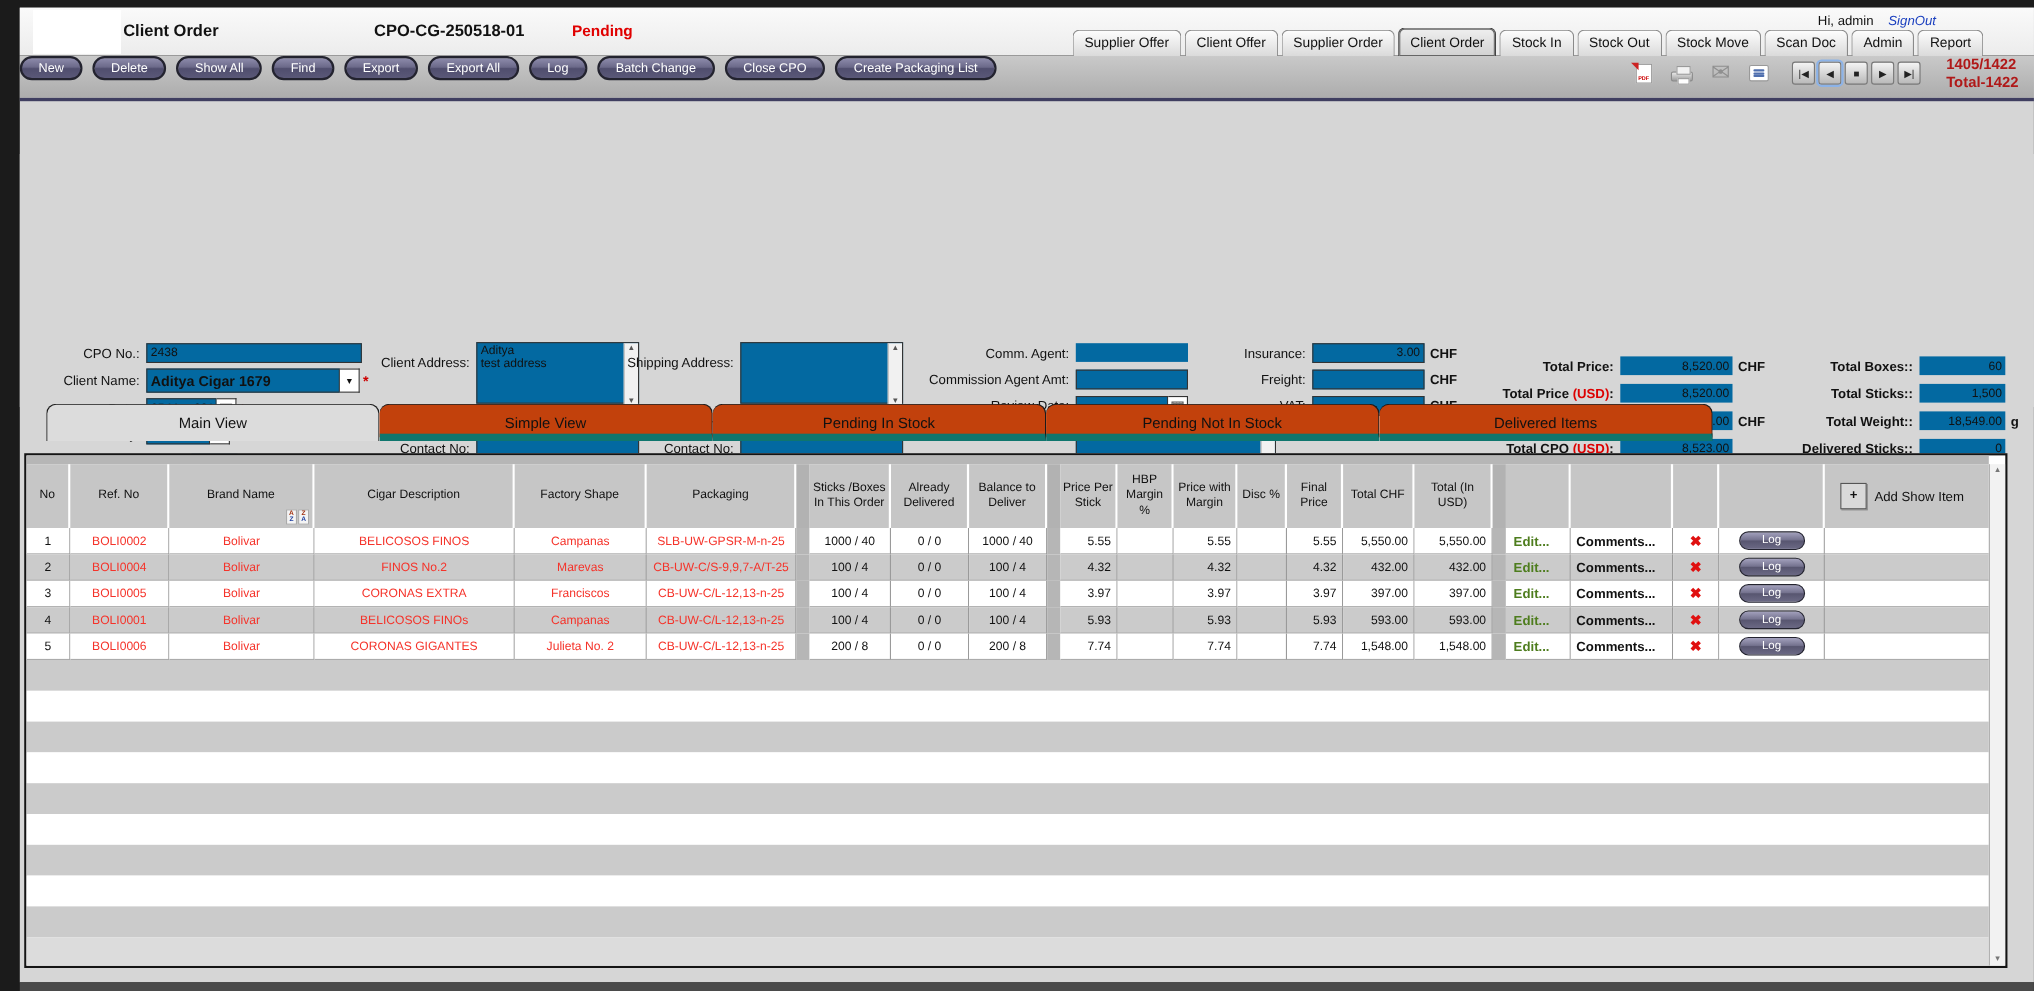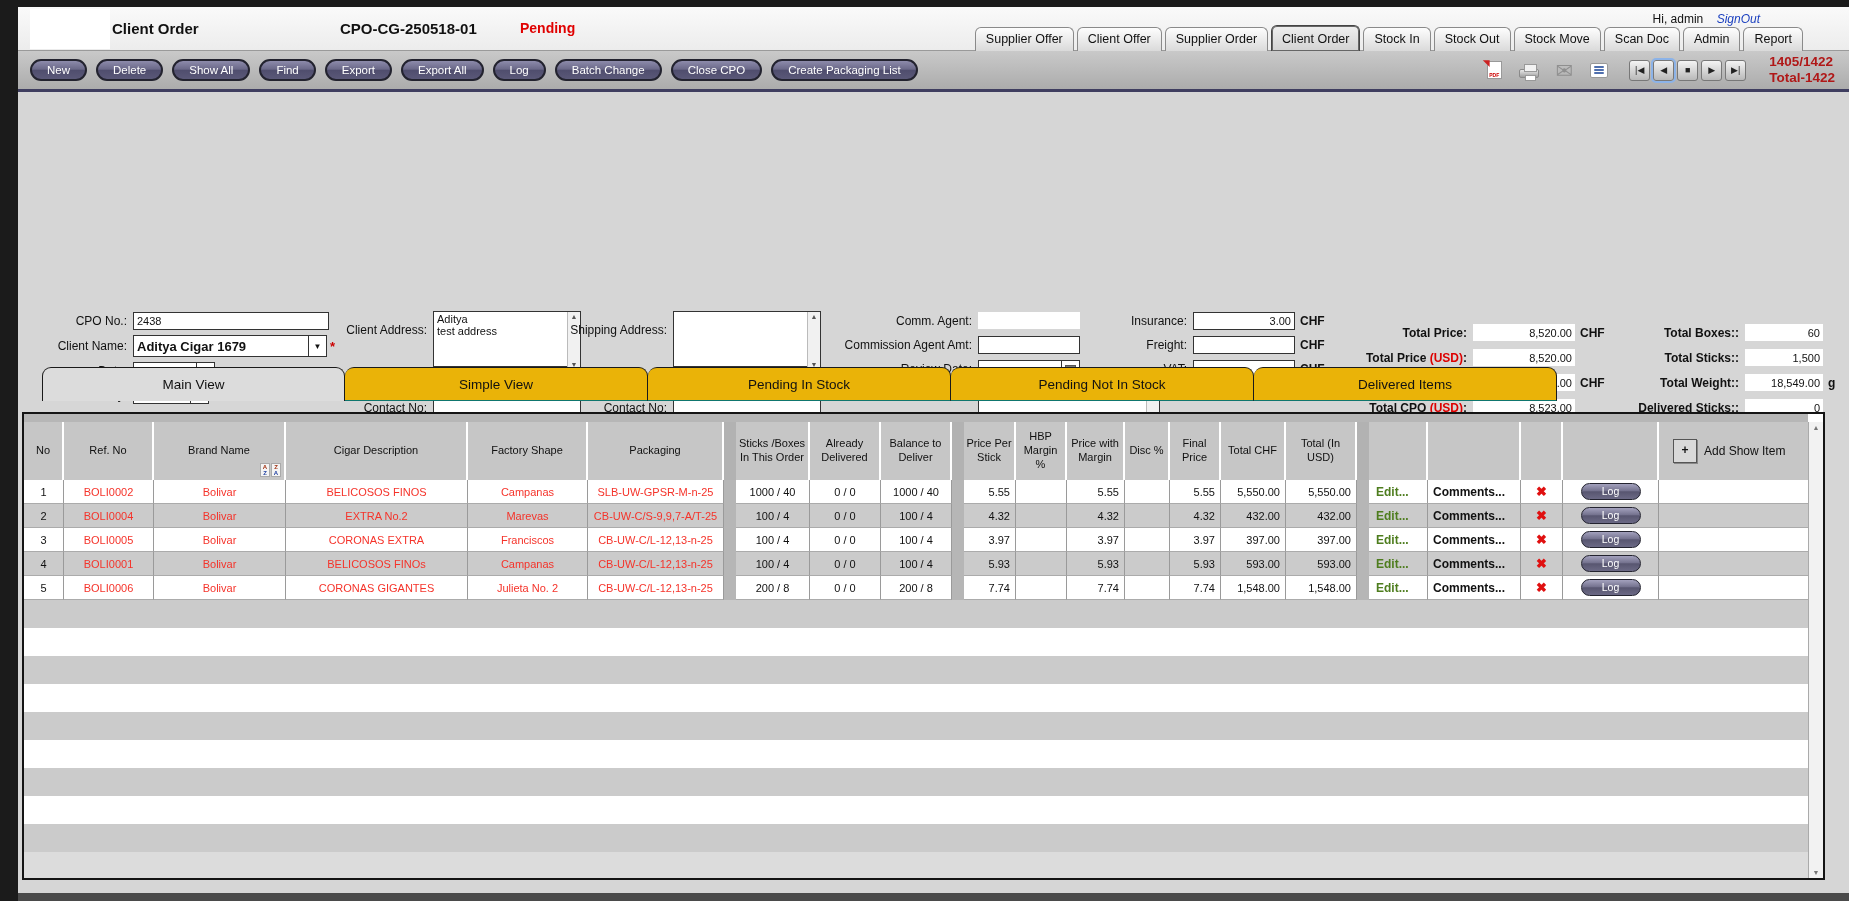--- a/index.html
+++ b/index.html
@@ -20,21 +20,21 @@
   .main-tabs { position:absolute; right:46px; bottom:-1px; display:flex; gap:3px; align-items:flex-end; }
   .mtab { font-size:12.5px; color:#111; background:linear-gradient(#fdfdfd,#dadada);
      border:1px solid #8a8a8a; border-bottom:none; border-radius:6px 6px 0 0;
      padding:4px 10px 5px 10px; cursor:pointer; white-space:nowrap; }
   .mtab.active { border-color:#444; background:linear-gradient(#efefef,#d2d2d2);
      box-shadow:inset 0 0 0 1px #666; padding-top:6px; }
 
   
   .toolbar { position:absolute; left:0; right:0; top:44px; height:41px;
      background:linear-gradient(#c9c9c9,#acacac); border-bottom:3px solid #3f3e60;
-     display:flex; align-items:center; padding-left:12px; gap:9px; }
+     display:flex; align-items:flex-start; padding-left:0; gap:9px; }
   .tbtn { height:22px; padding:0 15px; border-radius:11px; color:#fff; font-size:11.5px;
      background:linear-gradient(#8d8bab 0%, #6b6989 45%, #504e6e 52%, #5a5878 100%);
      border:2px solid #23232f; cursor:pointer; white-space:nowrap; }
   .tool-right { margin-left:auto; display:flex; align-items:center; gap:13px; padding-right:14px; }
   .ticon { width:22px; height:22px; position:relative; cursor:pointer; display:flex; align-items:center; justify-content:center; }
   .pdf-page { width:15px; height:18px; background:#fff; border:1px solid #999; position:relative; }
   .pdf-page::before { content:"PDF"; position:absolute; bottom:0; left:0; right:0; font-size:5px; font-weight:bold; color:#c00; text-align:center; }
   .pdf-page::after { content:"◥"; position:absolute; top:-4px; left:-5px; font-size:9px; color:#c22; }
   .printer-body { width:20px; height:9px; background:linear-gradient(#e8e8e8,#9f9f9f); border:1px solid #8a8a8a; border-radius:2px; position:relative; margin-top:6px; }
   .printer-body::before { content:""; position:absolute; left:4px; top:-6px; width:11px; height:6px; background:#f2f2f2; border:1px solid #999; }
@@ -55,21 +55,21 @@
      border-radius:5px 5px 0 0; box-shadow:2px -1px 3px rgba(0,0,0,.25); padding:5px 0 6px 0; }
   .stab.active { background:#f0f0f0; box-shadow:none; border-color:#aaa; padding:8px 0 8px 0; }
   .stab1 { left:6px; width:82px; }
   .stab2 { left:92px; width:150px; }
   .stab3 { left:250px; width:112px; }
 
   
   .form-area { position:absolute; left:0; right:0; top:133px; height:230px; background:#d6d6d6; font-size:12px; }
   .frow { position:absolute; display:flex; align-items:center; white-space:nowrap; }
   .flabel { text-align:right; padding-right:6px; color:#111; }
-  .input { background:#ffffff; border:1px solid #333; height:18px; font-size:11px; color:#111; padding:1px 3px; }
+  .input { background:#0369a1; border:1px solid #333; height:18px; font-size:11px; color:#111; padding:1px 3px; }
   .input.noborder { border:none; height:17px; }
   .input.r { text-align:right; }
   textarea.input { resize:none; overflow:hidden; line-height:12px; font-size:11px; padding-right:14px; }
   .ta-wrap { position:relative;text-decoration:underline; }
   .ta-scroll { position:absolute; top:1px; right:1px; bottom:1px; width:13px; background:#f1f1f1; border-left:1px solid #bbb;
      display:flex; flex-direction:column; justify-content:space-between; align-items:center; font-size:7px; color:#555; padding:1px 0; }
   .sqbtn { width:18px; height:18px; background:#fff; border:1px solid #333; border-left:none; display:flex; align-items:center; justify-content:center; font-size:8px; color:#111; cursor:pointer; }
   .calbtn { width:18px; height:18px; background:#fff; border:1px solid #333; border-left:none; cursor:pointer; display:flex; align-items:center; justify-content:center; }
   .calgrid { width:11px; height:9px; border:1px solid #555;
      background-image:repeating-linear-gradient(to right,#777 0 1px,transparent 1px 3px),
@@ -77,21 +77,21 @@
   .req { color:#cc0000; font-weight:bold; margin-left:3px; font-size:13px; }
   .bold { font-weight:bold; }
   .chf { font-weight:bold; margin-left:5px; color:#111; }
   .usd-red { color:#dd0000;text-align:right; }
   .tot-label { font-weight:bold; text-align:right; padding-right:6px; color:#111; }
   .tot-label::after { content:":"; }
 
   
   .view-tabs { position:absolute; left:4px; top:360px; height:34px; display:flex; }
   .vtab { width:303px; font-size:13.5px; color:#111; text-align:center; padding-top:9px; cursor:pointer;
-     background:#eab308; border:1px solid #1a1a1a; border-left:none; border-radius:9px 9px 0 0; border-bottom:1px solid #0f766e; }
+     background:#c2410c; border:1px solid #1a1a1a; border-left:none; border-radius:9px 9px 0 0; border-bottom:7px solid #0f766e; }
   .vtab:first-child { border-left:1px solid #1a1a1a; }
   .vtab.active { background:#dcdcdc; border-bottom:none; border-left:1px solid #1a1a1a;margin-left:20px; }
 
   
   .table-box { position:absolute; left:4px; top:405px; width:1803px; height:468px;
      border:2px solid #141414; background:#fff; overflow:hidden; }
   .tb-topstrip { height:8px; background:#b6b6b6; margin-right:15px; }
   .tb-grid { display:grid; margin-right:15px;
      grid-template-columns:40px 90px 132px 182px 120px 136px 12px 74px 71px 71px 12px 52px 51px 58px 45px 51px 65px 71px 12px 59px 93px 42px 96px minmax(0,1fr); }
   .trow { display:contents; }
@@ -453,21 +453,21 @@
     <div class="cell">
               <button class="logbtn">Log</button>
             </div>
     <div class="cell last"></div>
   </div>
 
   <div class="trow even">
     <div class="cell">2</div>
     <div class="cell red">BOLI0004</div>
     <div class="cell red">Bolivar</div>
-    <div class="cell red">EXTRA No.2</div>
+    <div class="cell red">FINOS No.2</div>
     <div class="cell red">Marevas</div>
     <div class="cell red">CB-UW-C/S-9,9,7-A/T-25</div>
     <div class="cell gapc"></div>
     <div class="cell">100 / 4</div>
     <div class="cell">0 / 0</div>
     <div class="cell">100 / 4</div>
     <div class="cell gapc"></div>
     <div class="cell numr">4.32</div>
     <div class="cell"></div>
     <div class="cell numr">4.32</div>

